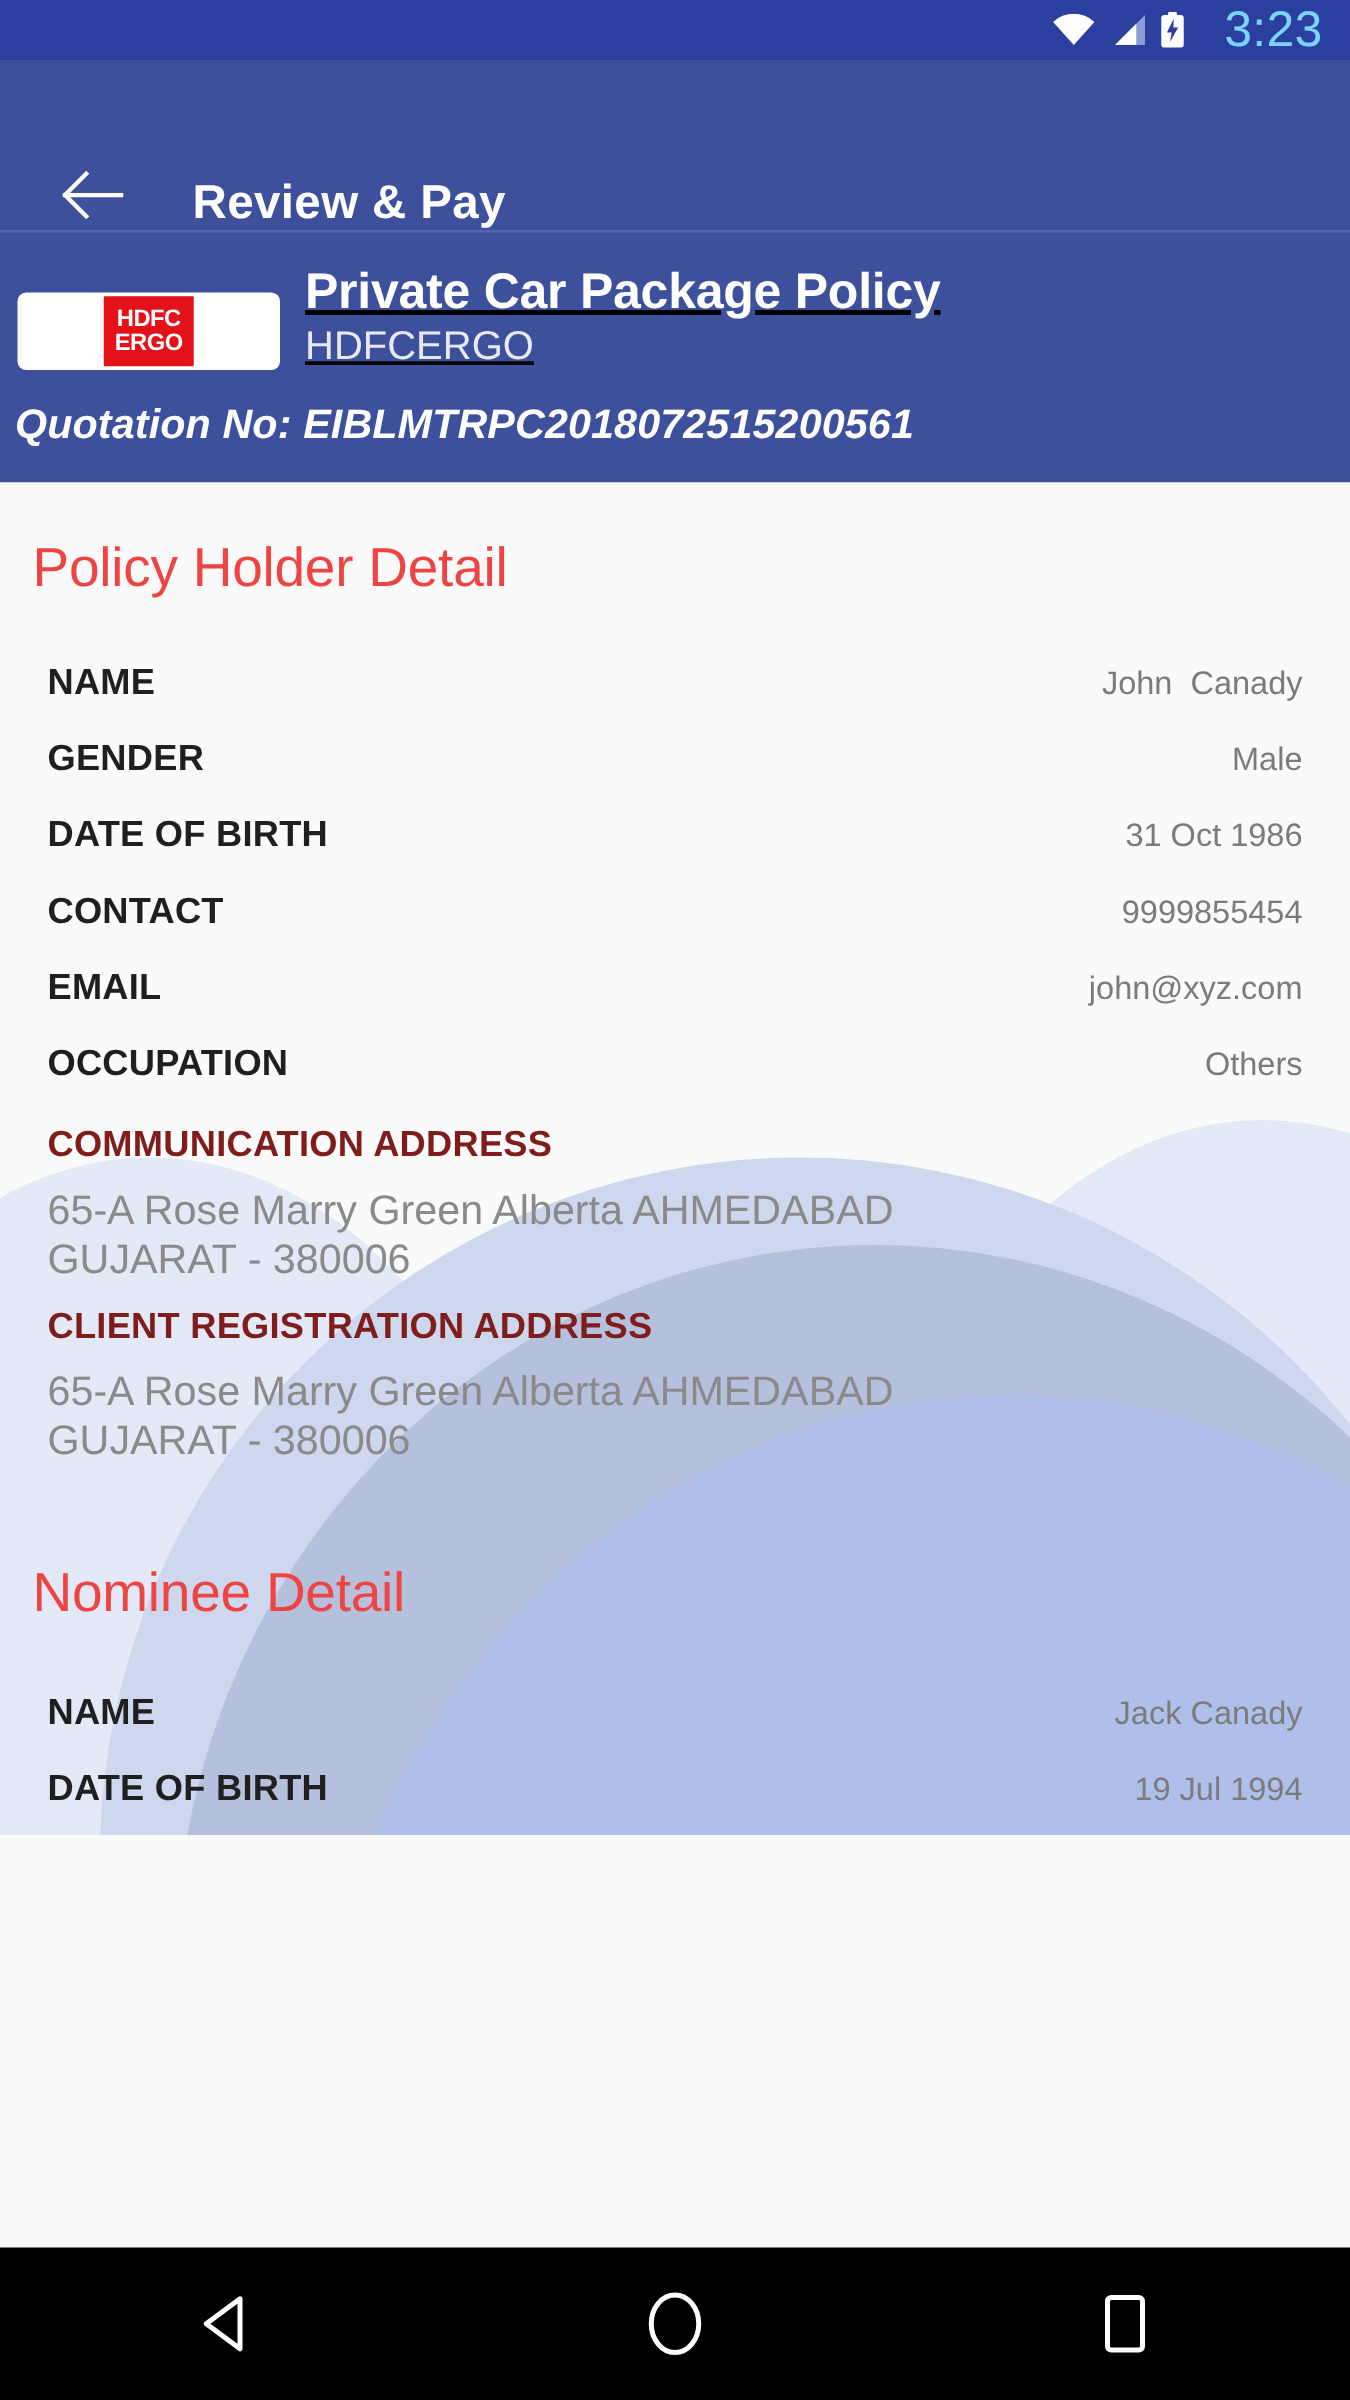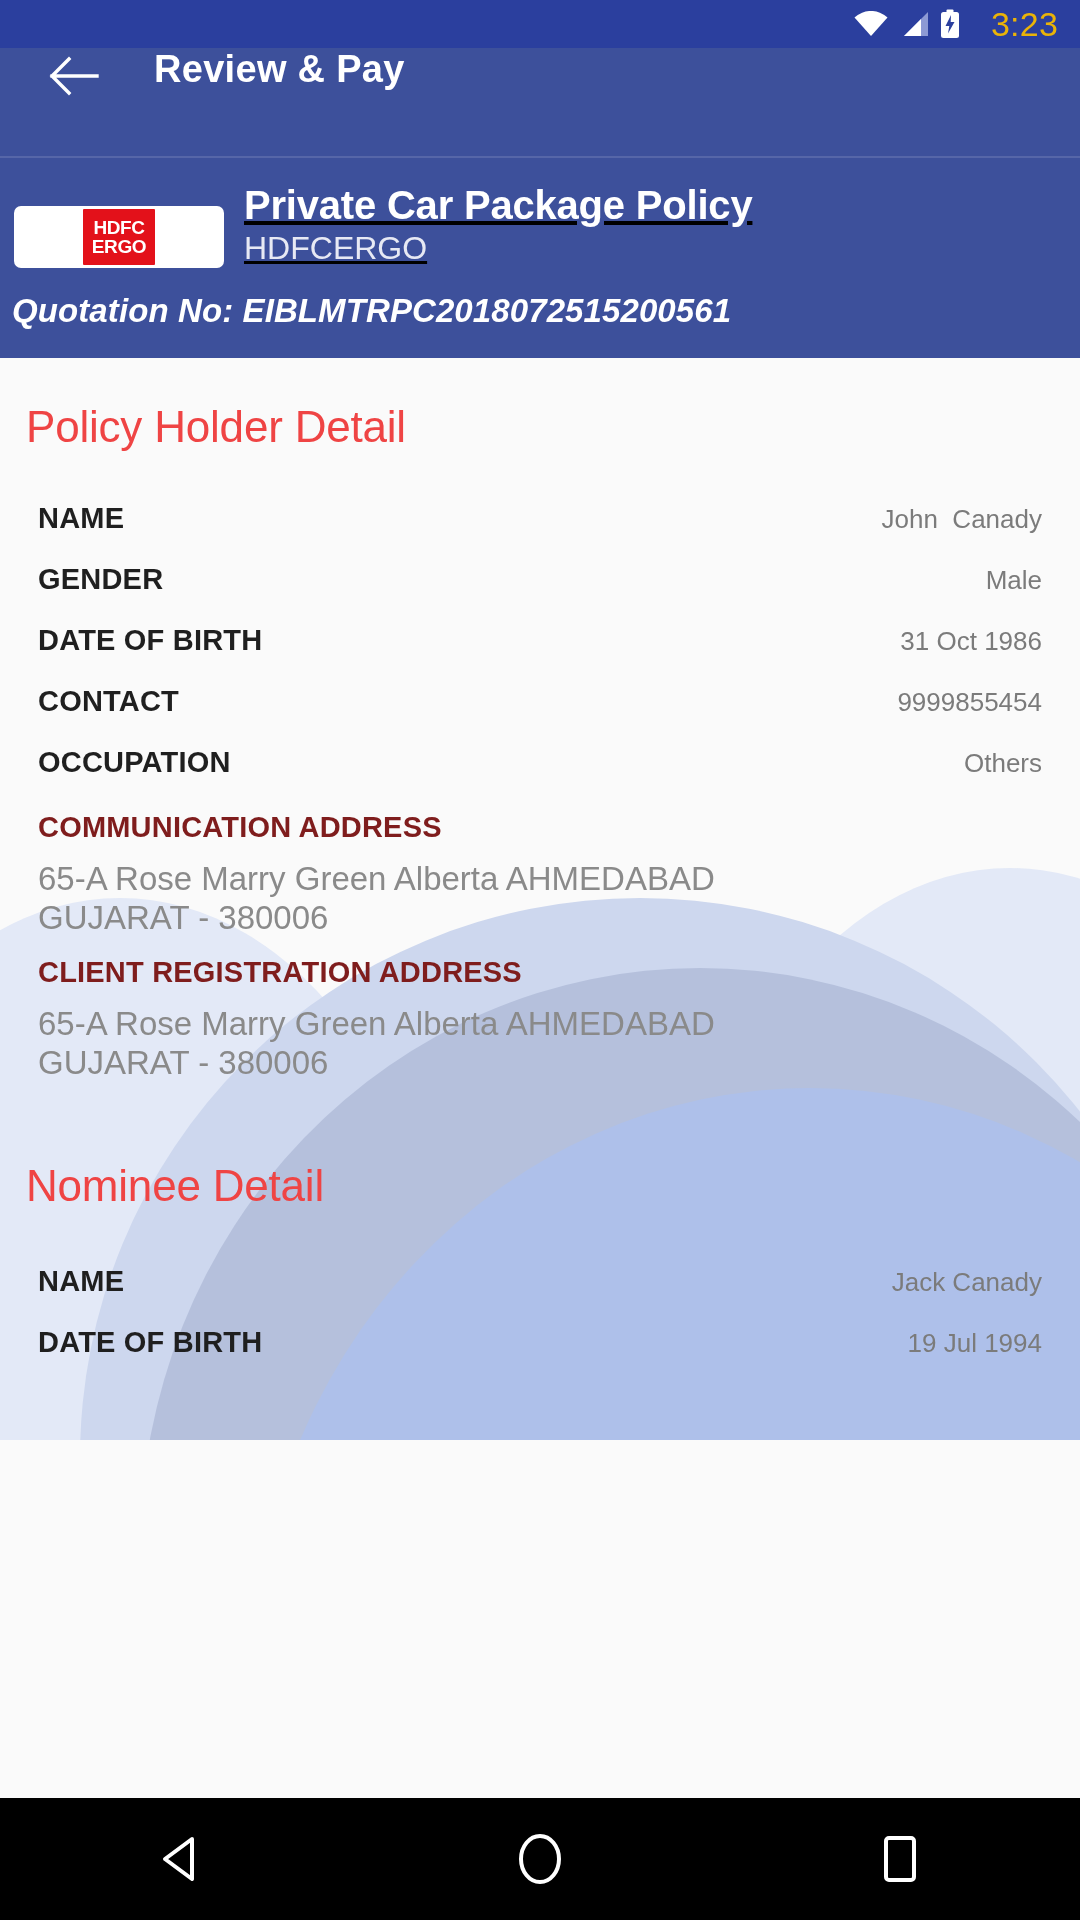--- a/index.html
+++ b/index.html
@@ -11,27 +11,27 @@
     position:relative;
   }
 
   
   .status-bar{
     height:48px; background:#2b3f9e; display:flex; align-items:center;
     justify-content:flex-end; padding-right:22px; gap:11px;
   }
   .sb-icon{ display:flex; align-items:center; }
   .status-time{
-    color:#eab308; font-size:34px; font-weight:400; letter-spacing:.2px;
+    color:#7dd3fc; font-size:40px; font-weight:400; letter-spacing:.2px;
     margin-left:20px; line-height:1;
   }
 
   
   .app-bar{
-    height:108px; background:#3d509b; display:flex; align-items:flex-start;
+    height:136px; background:#3d509b; display:flex; align-items:flex-end;
     padding-left:46px; gap:52px;
   }
   .back-btn{ width:56px; height:56px; display:flex; align-items:center; justify-content:center; cursor:pointer; }
   .app-title{ color:#fff; font-size:38px; font-weight:bold; letter-spacing:.3px; }
 
   
   .policy-header{
     background:#3d509b; padding:0 0 10px 0; position:relative;
   }
   .policy-header:before{
@@ -178,20 +178,24 @@
       </div>
       <div class="row">
         <span class="row-label">DATE OF BIRTH</span>
         <span class="row-value">31 Oct 1986</span>
       </div>
       <div class="row">
         <span class="row-label">CONTACT</span>
         <span class="row-value">9999855454</span>
       </div>
       <div class="row">
+        <span class="row-label">EMAIL</span>
+        <span class="row-value">john@xyz.com</span>
+      </div>
+      <div class="row">
         <span class="row-label">OCCUPATION</span>
         <span class="row-value">Others</span>
       </div>
 
       <div class="block">
         <div class="block-label">COMMUNICATION ADDRESS</div>
         <div class="block-value">65-A Rose Marry Green Alberta AHMEDABAD GUJARAT - 380006</div>
       </div>
 
       <div class="block">

